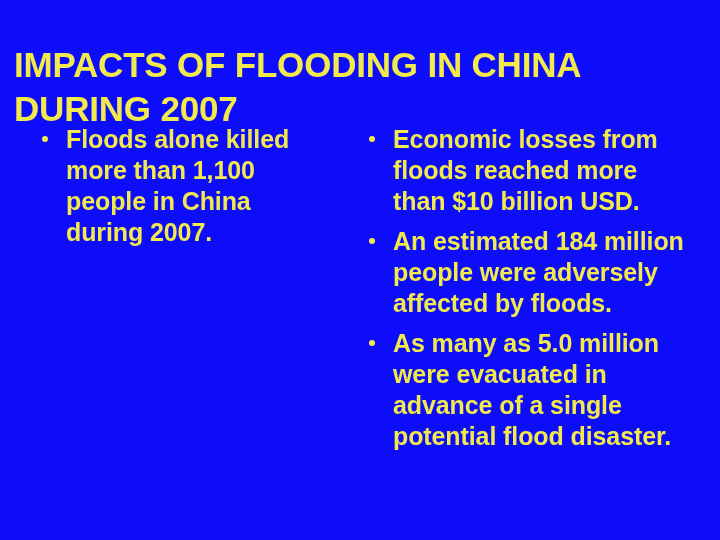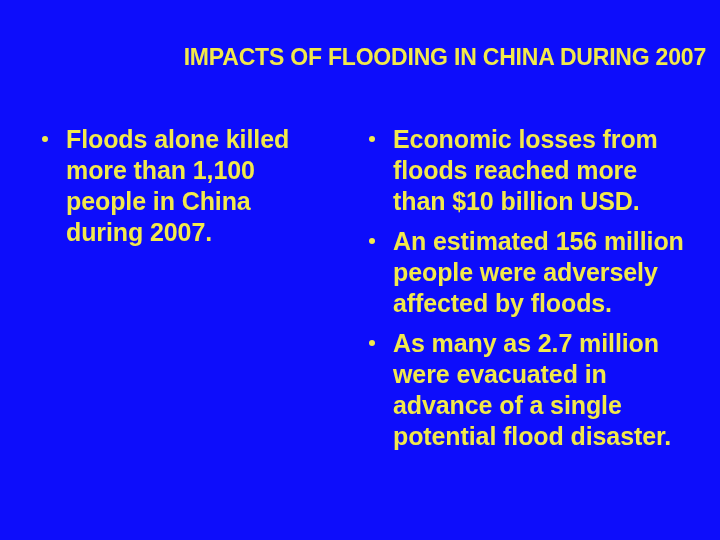--- a/index.html
+++ b/index.html
@@ -22,23 +22,23 @@
     background: #0d0dfb;
     box-sizing: border-box;
   }
 
   
   .slide-title {
     position: absolute;
     left: 14px;
     top: 20px;
     width: 692px;
-    text-align: right;
+    text-align: left;
     color: #f2e94b;
-    font-size: 23px;
+    font-size: 35px;
     line-height: 44px;
     font-weight: bold;
     letter-spacing: -0.2px;
     white-space: pre-line;
   }
 
   
   .body-area {
     position: absolute;
     left: 0;
@@ -119,23 +119,23 @@
     </div>
 
     <div class="column column-right">
       <ul class="bullet-list">
         <li class="bullet-item">
           <span class="bullet-dot"></span>
           <span class="bullet-text">Economic losses from floods reached more than $10 billion USD.</span>
         </li>
         <li class="bullet-item">
           <span class="bullet-dot"></span>
-          <span class="bullet-text">An estimated 156 million people were adversely affected by floods.</span>
+          <span class="bullet-text">An estimated 184 million people were adversely affected by floods.</span>
         </li>
         <li class="bullet-item">
           <span class="bullet-dot"></span>
-          <span class="bullet-text">As many as 2.7 million were evacuated in advance of a single potential flood disaster.</span>
+          <span class="bullet-text">As many as 5.0 million were evacuated in advance of a single potential flood disaster.</span>
         </li>
       </ul>
     </div>
 
   </div>
 </div>
 
 </body></html>

